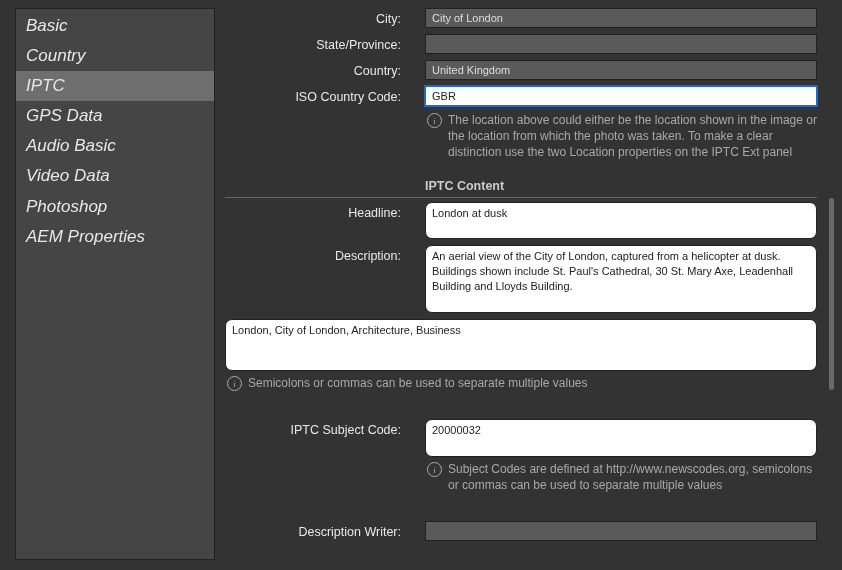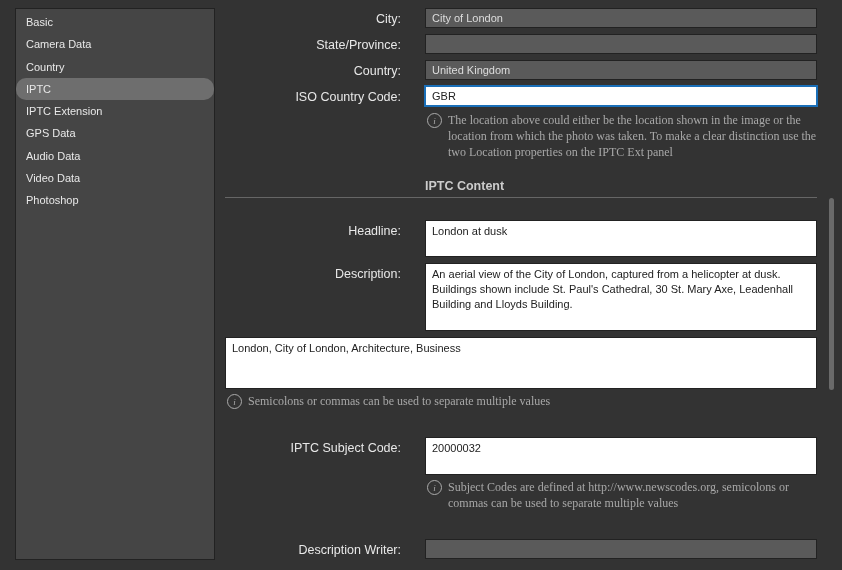--- a/index.html
+++ b/index.html
@@ -24,27 +24,27 @@
     border: 1px solid #222;
     display: flex;
     flex-direction: column;
     padding-top: 2px;
     padding-bottom: 2px;
     height: 552px;
   }
   .sidebar-item {
     padding: 4px 10px;
     color: #e8e8e8;
-    font-size: 11px;
+    font-size: 17px;
     line-height: 1.3;
     cursor: pointer;
+    font-style: italic;
   }
   .sidebar-item.selected {
     background: #6e6e6e;
-    border-radius: 10px;
   }
   
   .main {
     flex: 1;
     padding-right: 10px;
     overflow: hidden;
   }
   .form-row {
     display: flex;
     align-items: flex-start;
@@ -73,21 +73,21 @@
     font-family: inherit;
   }
   input.text.white, textarea.text.white {
     background: #fff;
     color: #222;
   }
   input.text.focused {
     outline: 2px solid #1a6fb8;
     outline-offset: -1px;
   }
-  textarea.text { resize: none; line-height: 1.35; }
+  textarea.text { resize: none; line-height: 1.35; border-radius: 7px; }
   .info-row {
     display: flex;
     align-items: flex-start;
     gap: 6px;
     margin-top: 4px;
     padding-left: 2px;
   }
   .info-row.indent { margin-left: 200px; }
   .info-icon {
     flex: 0 0 15px;
@@ -97,25 +97,24 @@
     display: flex; align-items: center; justify-content: center;
     font-size: 9px; color: #aaa;
     font-style: italic;
     font-family: Georgia, serif;
     margin-top: 1px;
   }
   .info-text {
     color: #a8a8a8;
     font-size: 12px;
     line-height: 1.35;
-    font-family: Liberation Serif, serif;
   }
   .section-divider {
     margin-top: 18px;
-    margin-bottom: 22px;
+    margin-bottom: 4px;
     margin-left: 200px;
   }
   .section-title {
     color: #ccc;
     font-weight: 600;
     font-size: 12.5px;
     margin-bottom: 4px;
   }
   .section-line {
     border: none;
@@ -134,28 +133,27 @@
     border-radius: 3px;
   }
 </style>
 </head>
 <body>
 
 <div class="container">
 
   <div class="sidebar">
     <div class="sidebar-item">Basic</div>
-    <div class="sidebar-item">Camera Data</div>
     <div class="sidebar-item">Country</div>
     <div class="sidebar-item selected">IPTC</div>
-    <div class="sidebar-item">IPTC Extension</div>
     <div class="sidebar-item">GPS Data</div>
-    <div class="sidebar-item">Audio Data</div>
+    <div class="sidebar-item">Audio Basic</div>
     <div class="sidebar-item">Video Data</div>
     <div class="sidebar-item">Photoshop</div>
+    <div class="sidebar-item">AEM Properties</div>
   </div>
 
   <div class="main">
 
     <div class="form-row">
       <div class="label">City:</div>
       <div class="field">
           <input class="text" value="City of London" style="">
         </div>
     </div>

